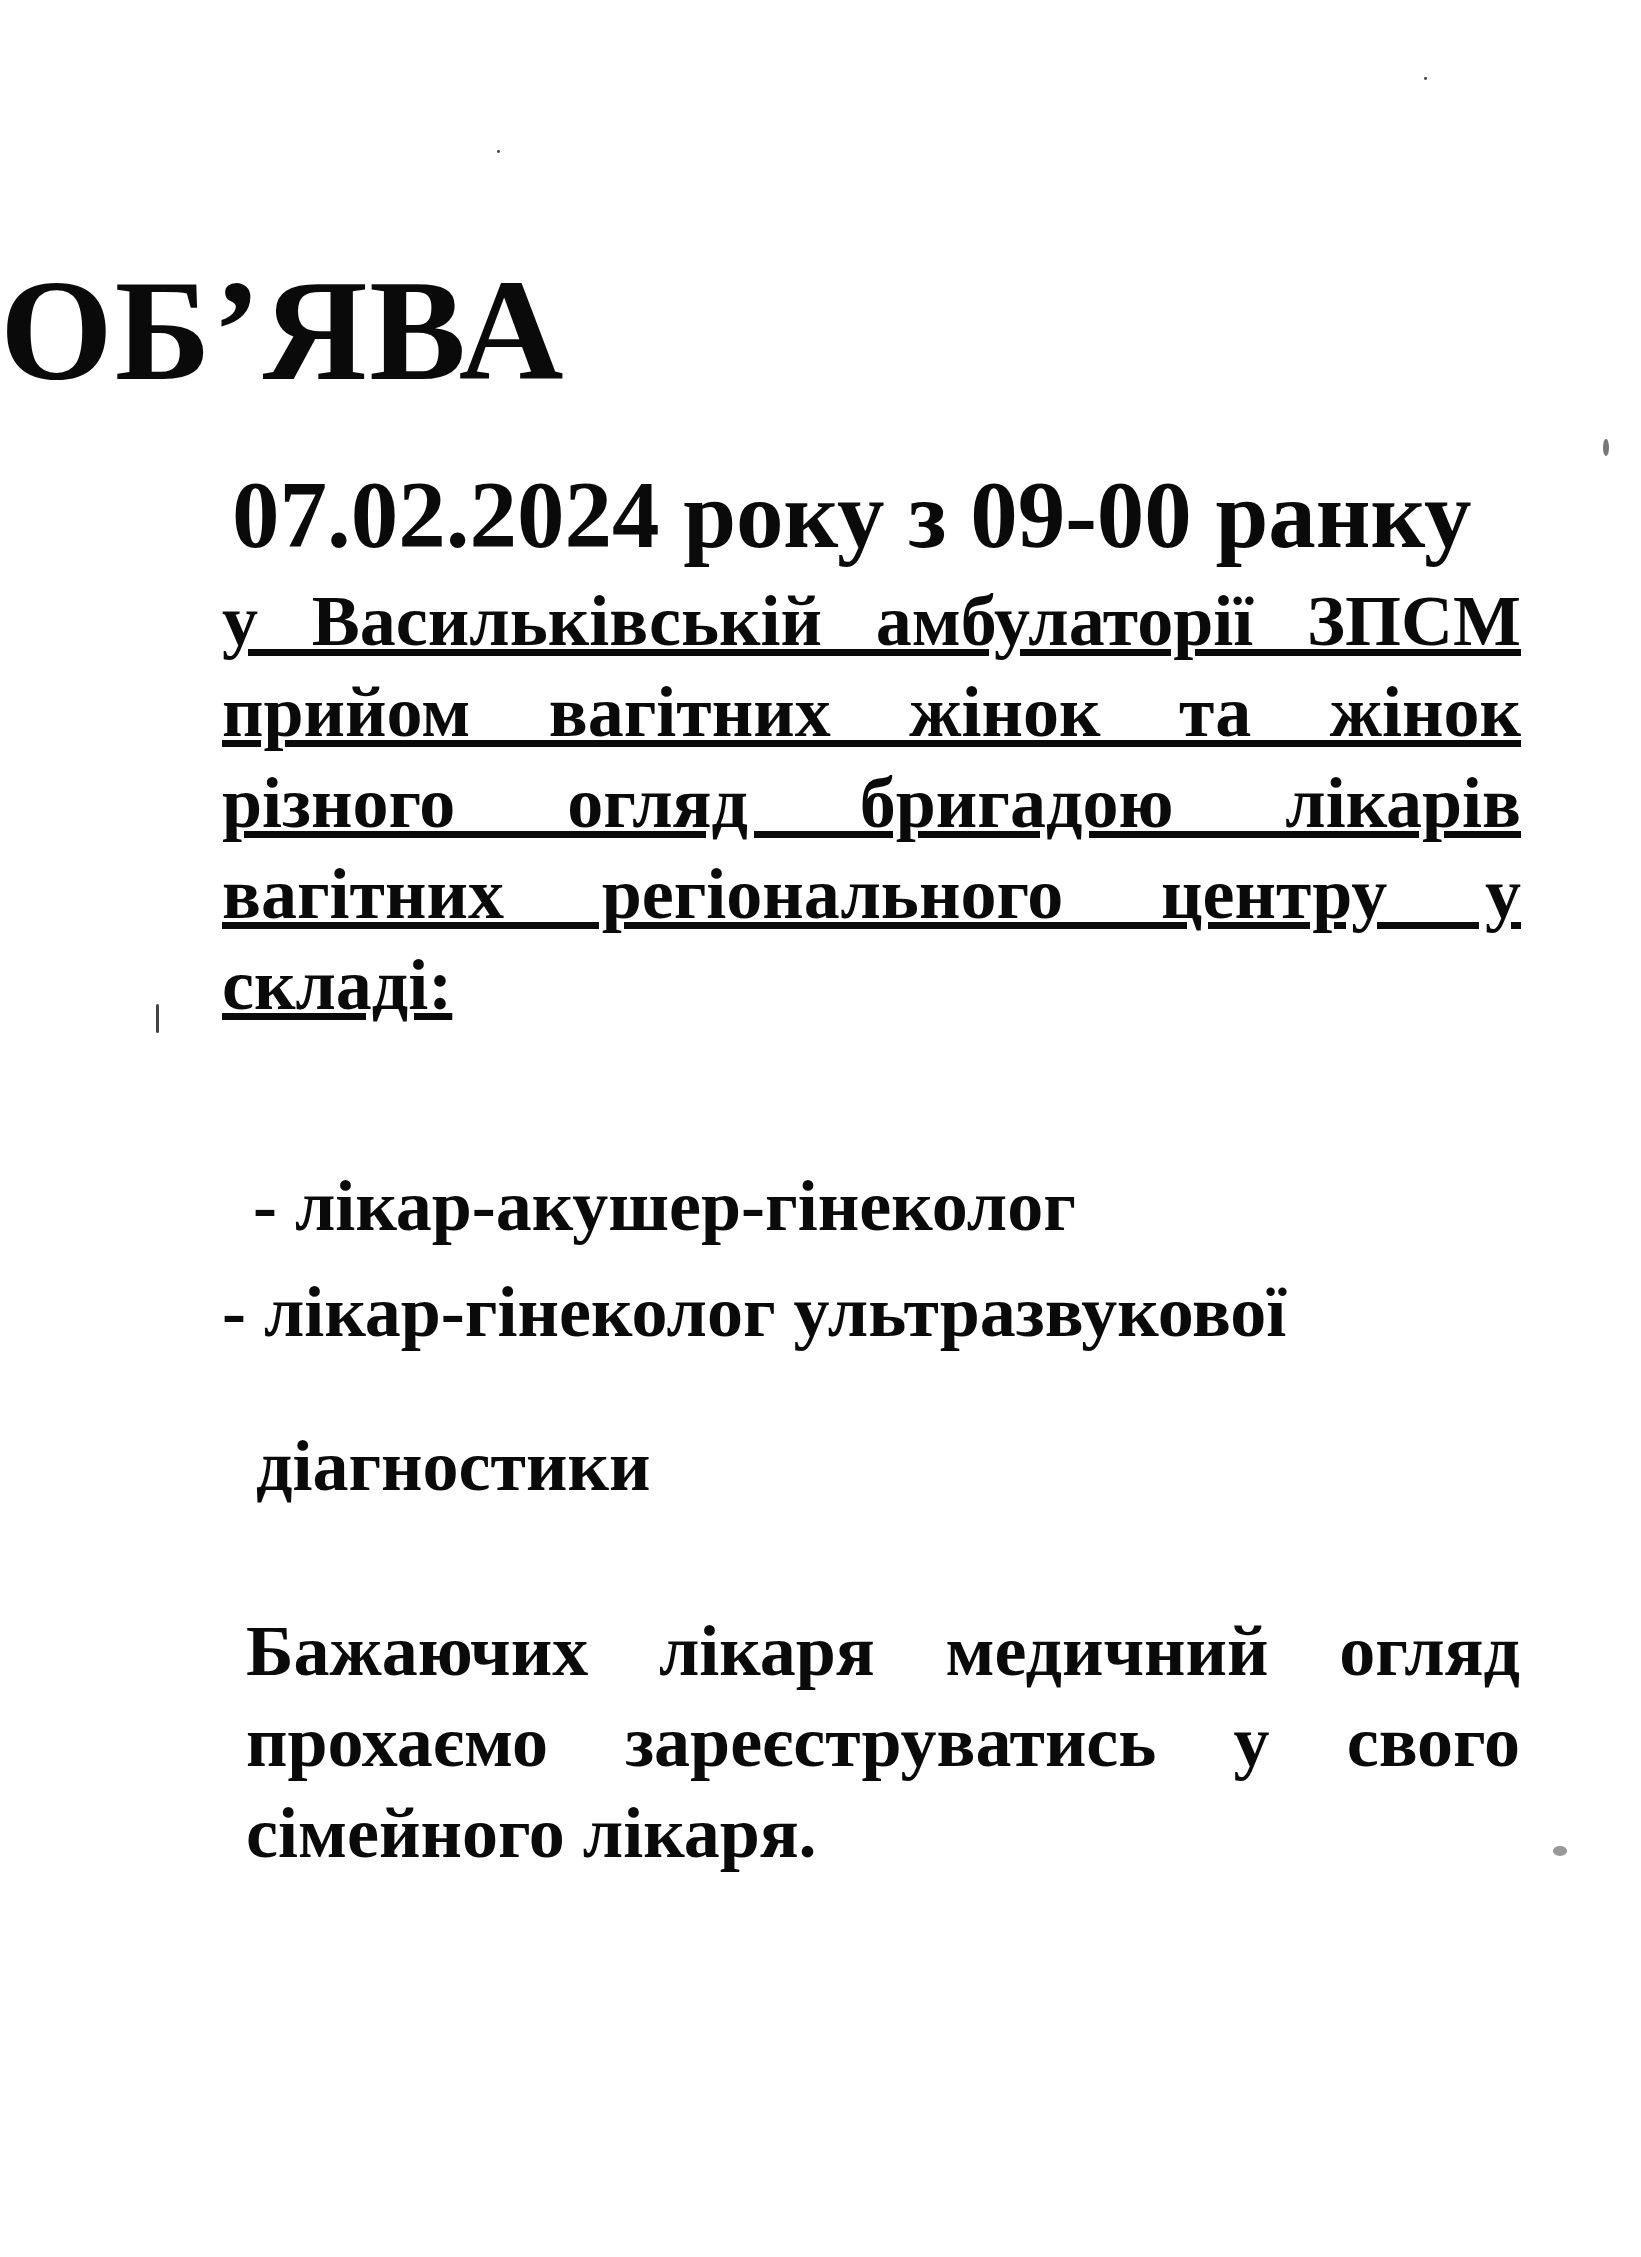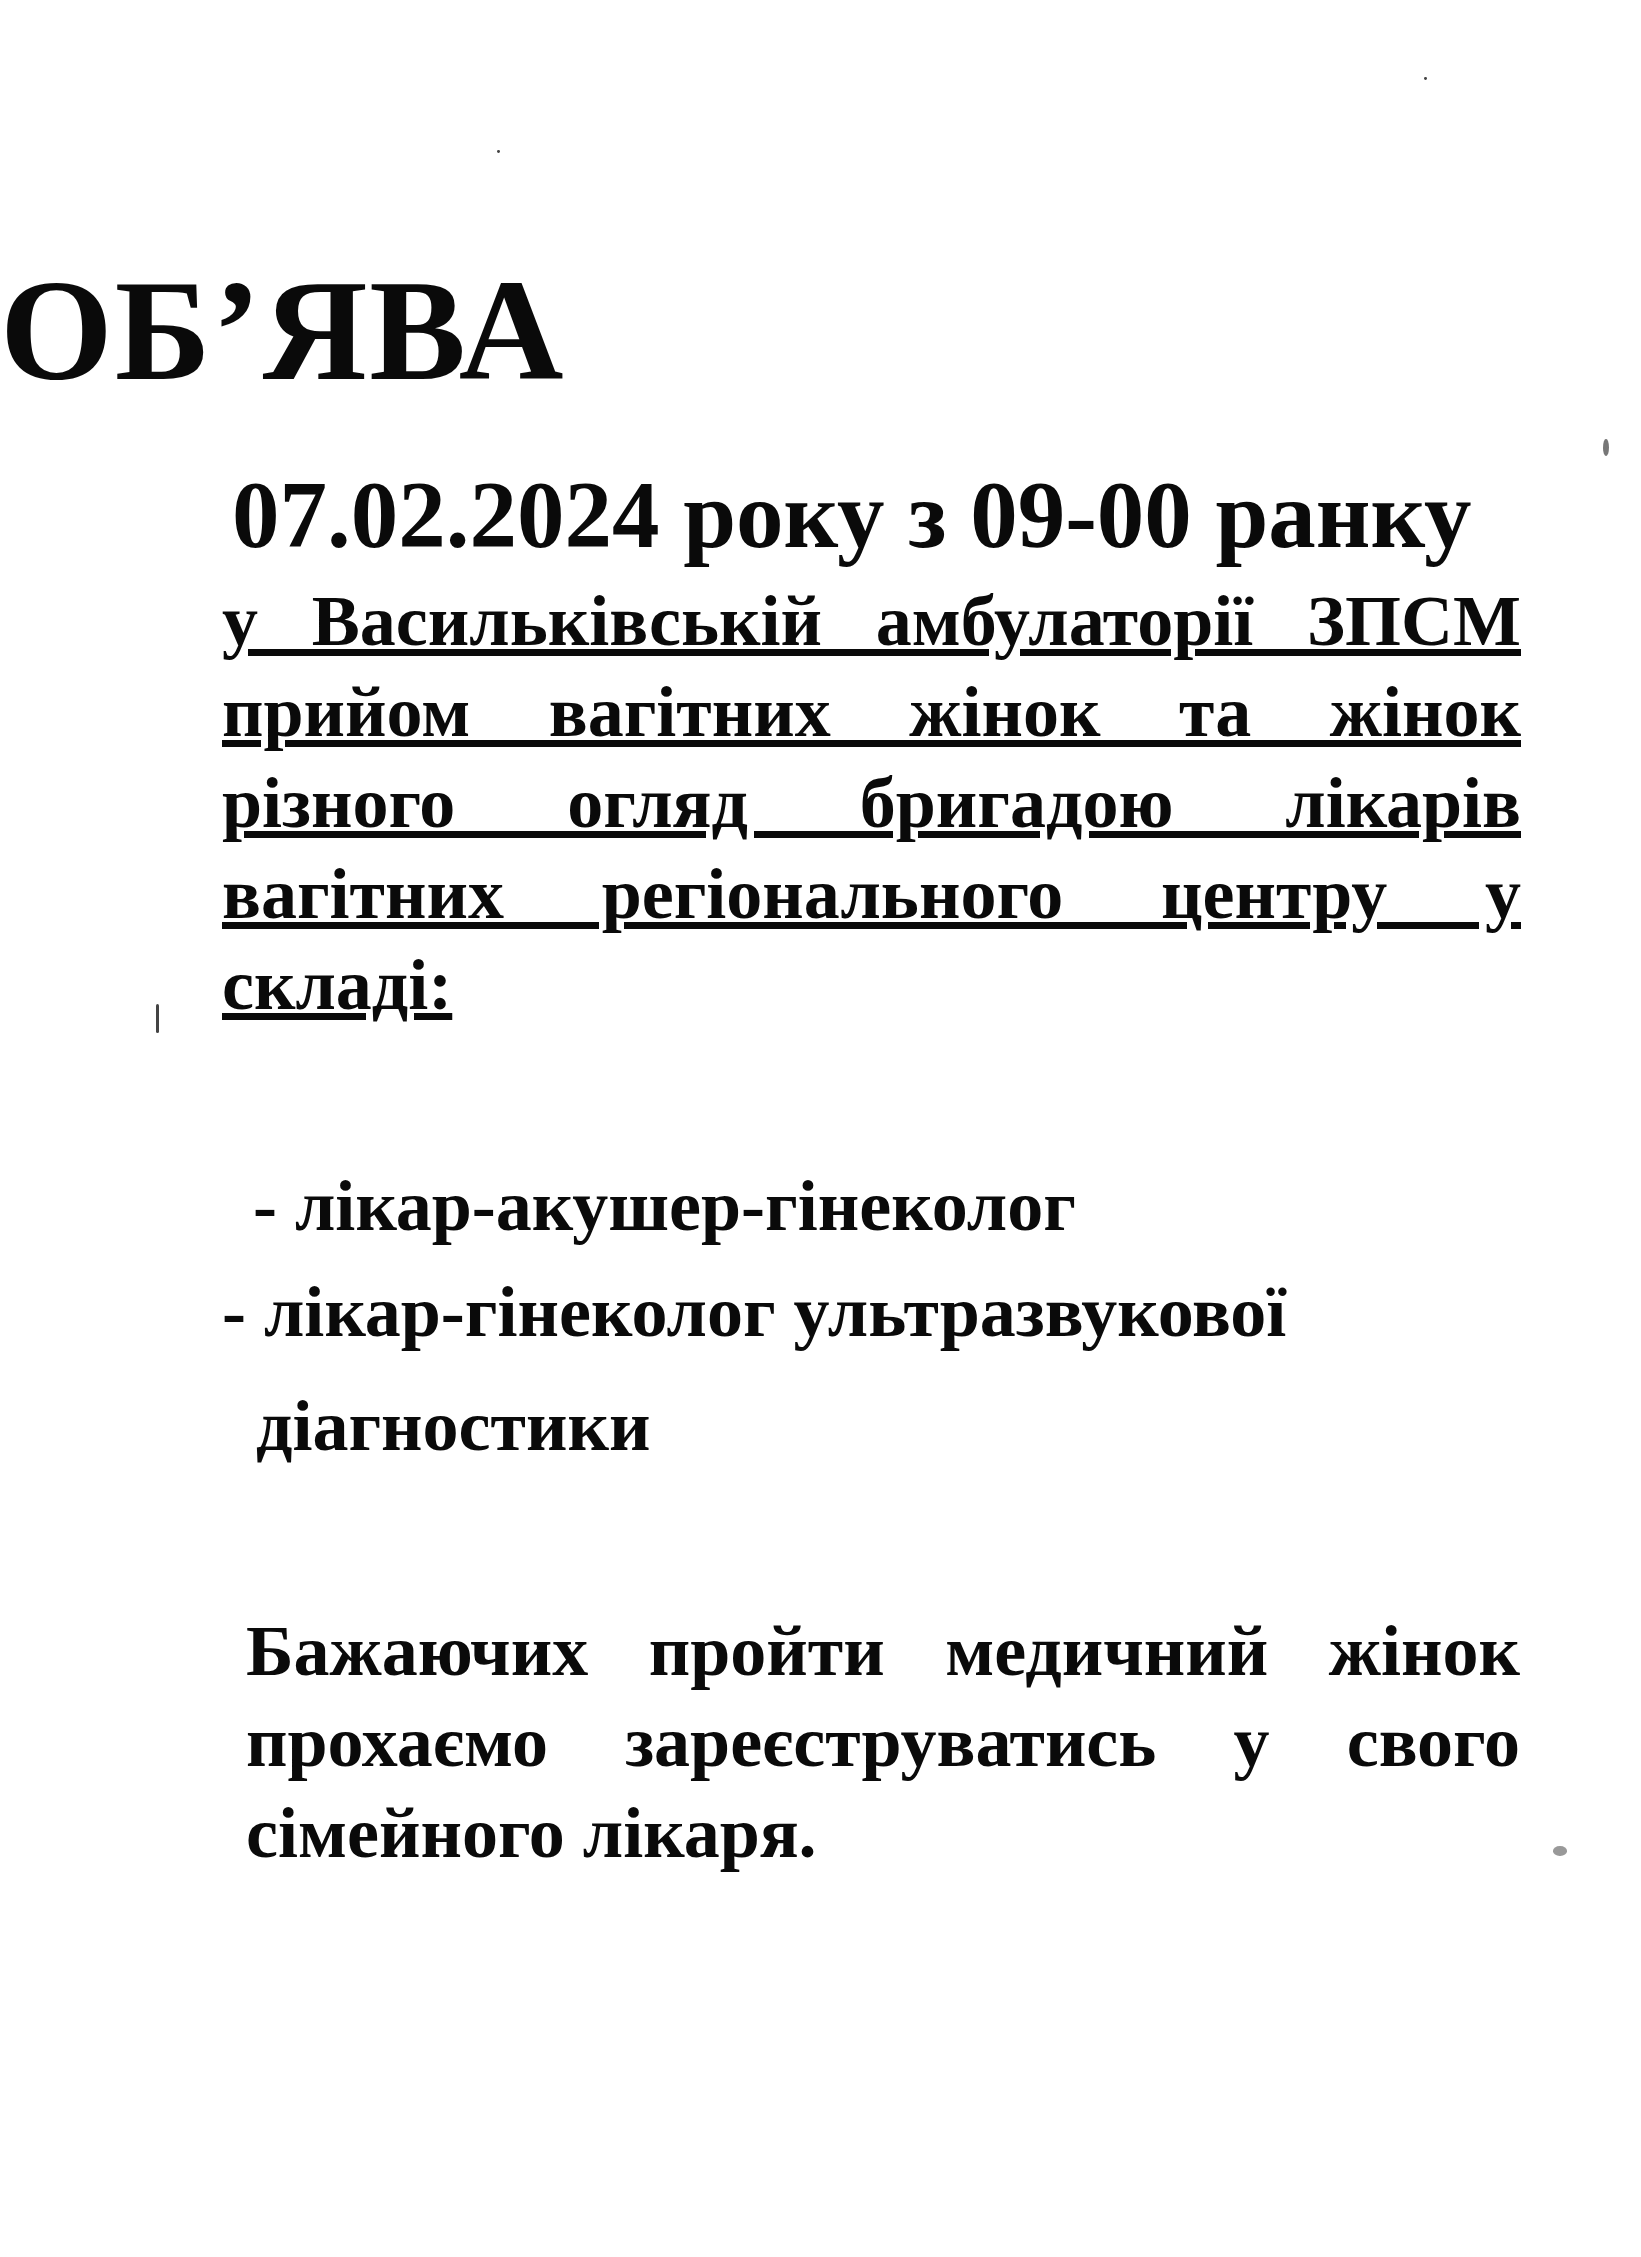--- a/index.html
+++ b/index.html
@@ -30,25 +30,25 @@
   <span class="ln">у Васильківській амбулаторії ЗПСМ</span>
   <span class="ln">прийом вагітних жінок та жінок</span>
   <span class="ln">різного огляд бригадою лікарів</span>
   <span class="ln">вагітних регіонального центру у</span>
   <span class="ln last">складі:</span>
 </div>
 
 <div class="list">
   <span class="li" style="top:1168px;left:0;margin-left:31px;">- лікар-акушер-гінеколог</span>
   <span class="li" style="top:1274px;left:0;">- лікар-гінеколог ультразвукової</span>
-  <span class="li" style="top:1388px;left:34px;">діагностики</span>
+  <span class="li" style="top:1428px;left:34px;">діагностики</span>
 </div>
 
 <div class="para p2">
-  <span class="ln">Бажаючих пройти медичний жінок</span>
+  <span class="ln">Бажаючих лікаря медичний огляд</span>
   <span class="ln">прохаємо зареєструватись у свого</span>
   <span class="ln last">сімейного лікаря.</span>
 </div>
 
 <div class="speck" style="left:1603px;top:439px;width:5.8px;height:17.4px;background:#777;"></div>
 <div class="speck" style="left:156px;top:1004px;width:2.9px;height:29px;border-radius:1.9px;"></div>
 <div class="speck" style="left:1553px;top:1846px;width:13.5px;height:9.7px;background:#999;"></div>
 <div class="speck" style="left:497px;top:150px;width:2.9px;height:2.9px;"></div>
 <div class="speck" style="left:1424px;top:77px;width:2.9px;height:2.9px;"></div>
 

